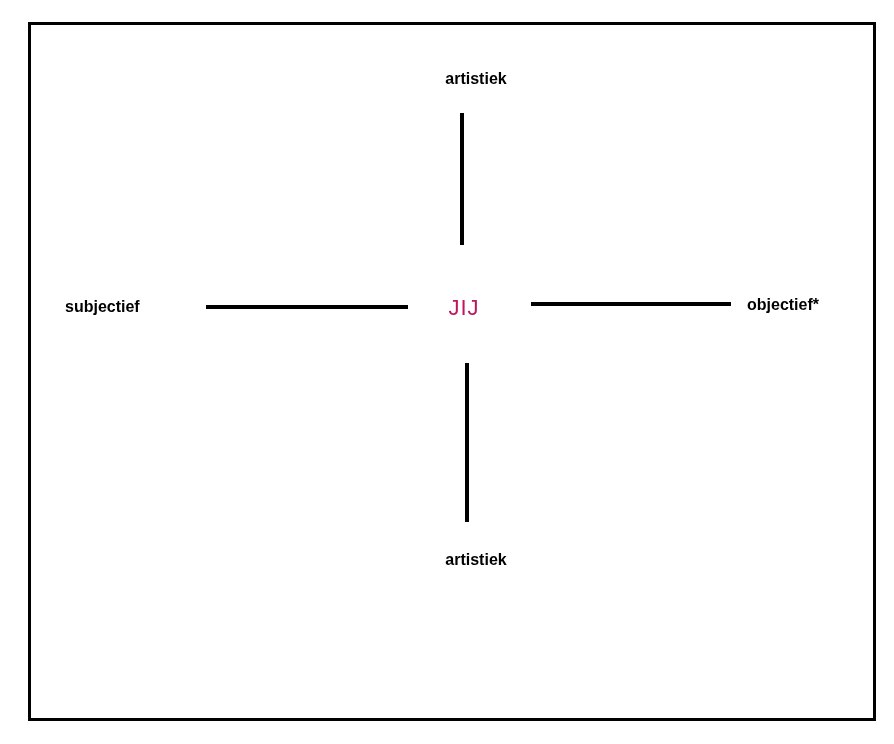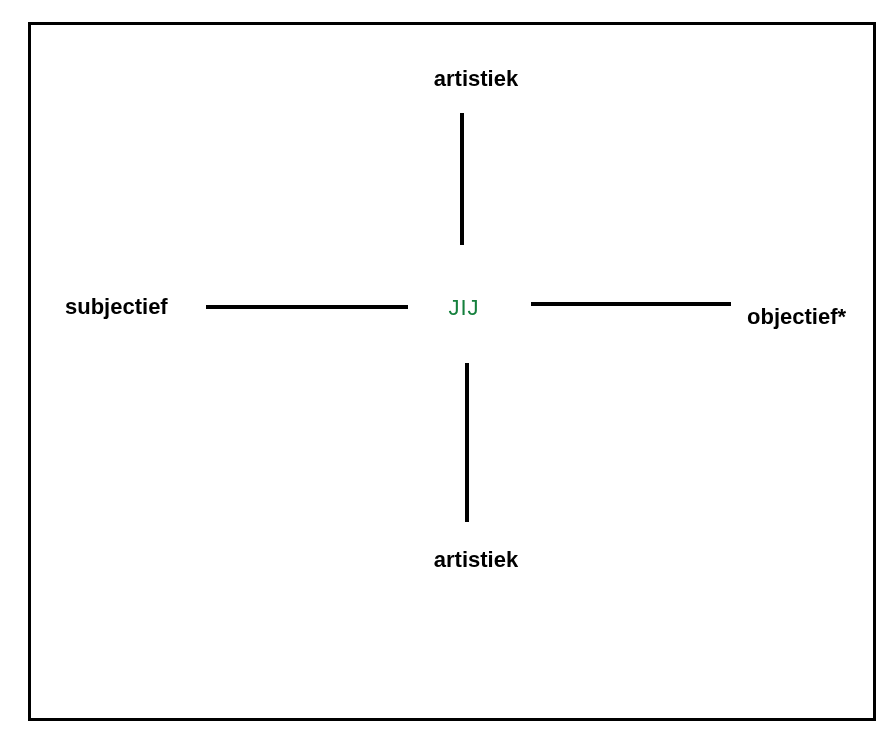--- a/index.html
+++ b/index.html
@@ -21,49 +21,49 @@
     left: 28px;
     top: 22px;
     width: 848px;
     height: 699px;
     border: 3px solid #000000;
     background: #ffffff;
   }
   .label {
     position: absolute;
     color: #000000;
-    font-size: 22px;
+    font-size: 16px;
     font-weight: 700;
     line-height: 28px;
     white-space: nowrap;
   }
   .label-top {
     left: 445px;
     top: 40px;
     transform: translateX(-50%);
   }
   .label-left {
     left: 34px;
     top: 268px;
   }
   .label-right {
     left: 716px;
-    top: 278px;
+    top: 266px;
   }
   .label-bottom {
     left: 445px;
     top: 521px;
     transform: translateX(-50%);
   }
   .center-label {
     position: absolute;
     left: 433px;
     top: 269px;
     transform: translateX(-50%);
-    color: #15803d;
+    color: #be185d;
     font-size: 22px;
     font-weight: 400;
     line-height: 28px;
     letter-spacing: 1px;
     white-space: nowrap;
   }
   .axis-line {
     position: absolute;
     background: #000000;
   }

